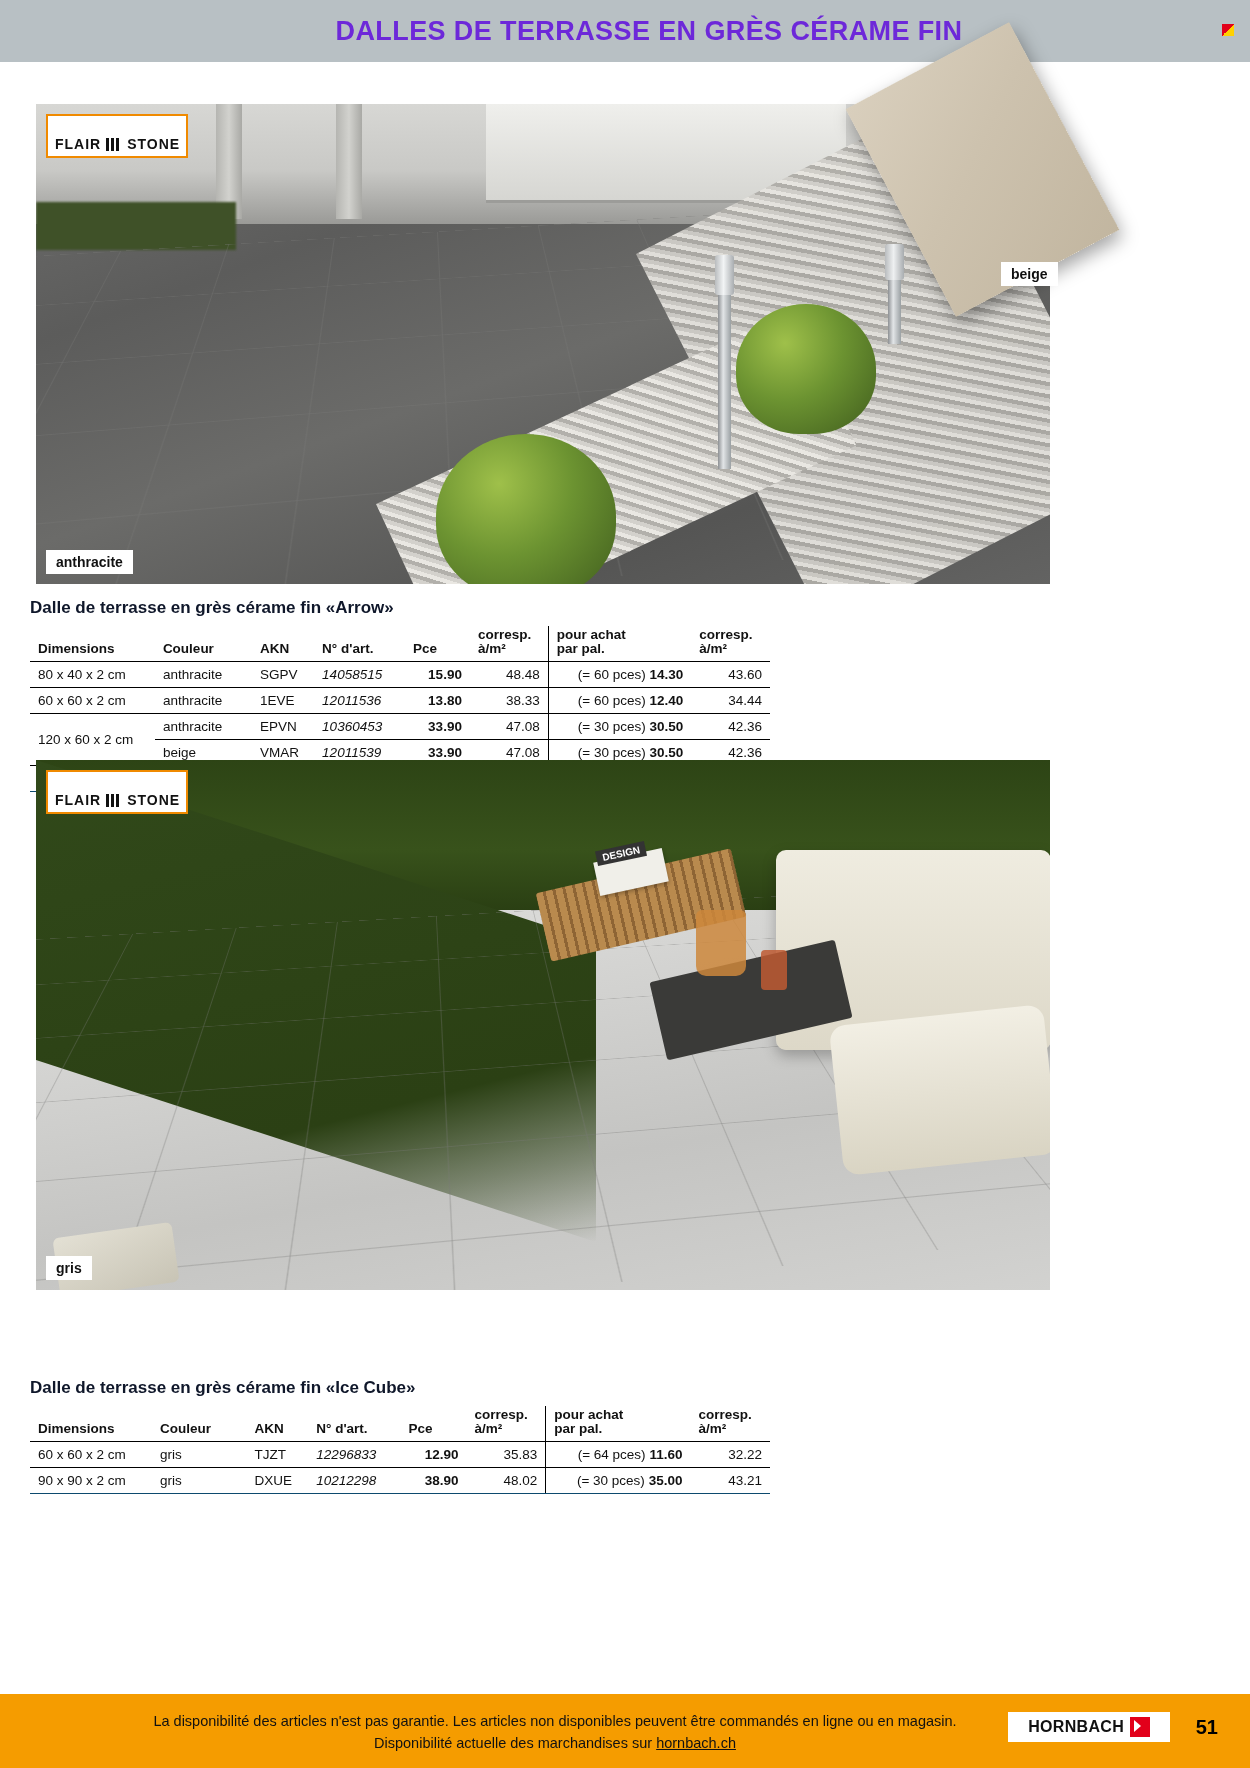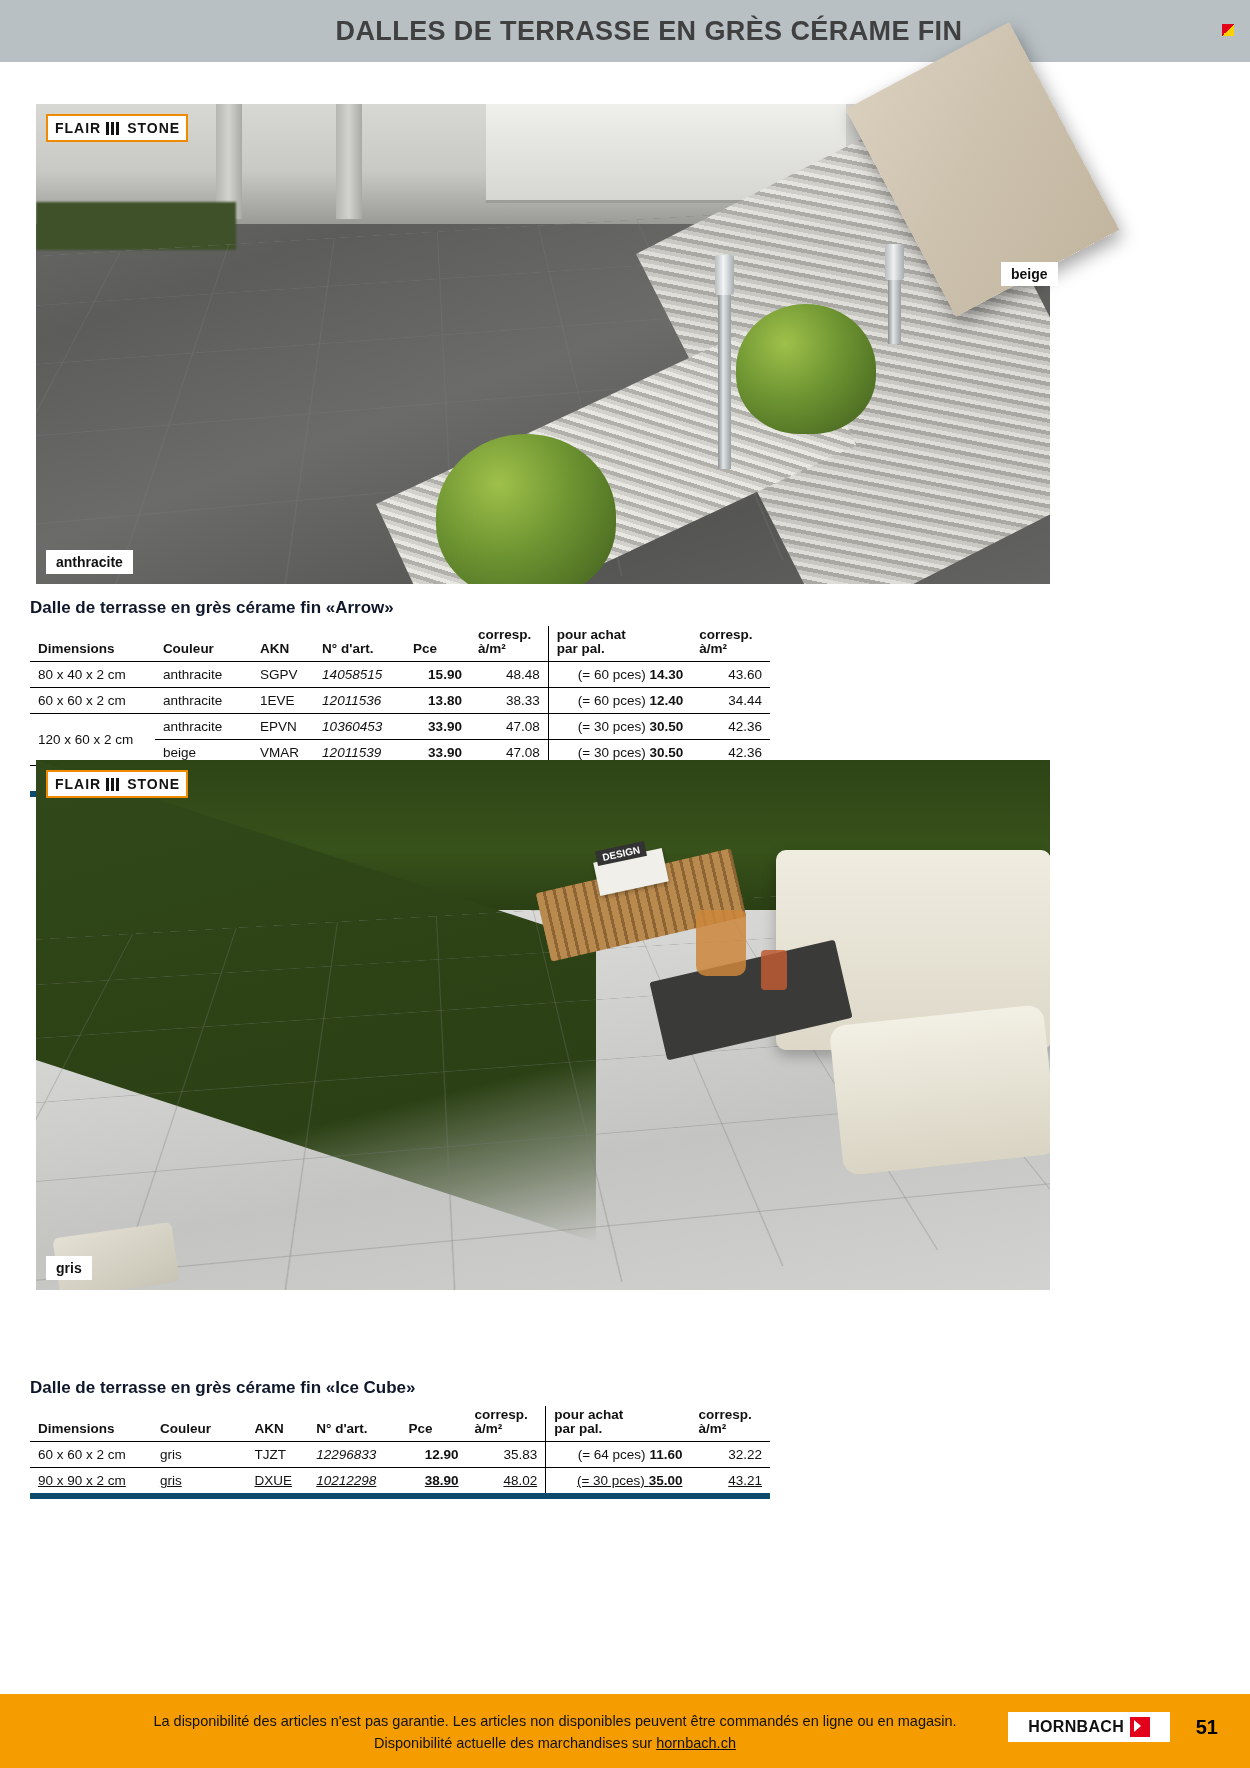--- a/index.html
+++ b/index.html
@@ -25,21 +25,21 @@
     background: #b8c0c4;
   }
   .page-header .title {
     position: absolute;
     left: 0; right: 0;
     top: 16px;
     text-align: center;
     font-size: 27px;
     font-weight: bold;
     letter-spacing: 0.4px;
-    color: #404040;
+    color: #6d28d9;
     padding-left: 48px;
   }
   .corner-mark {
     position: absolute;
     right: 16px;
     top: 24px;
     width: 12px;
     height: 12px;
     background: linear-gradient(135deg,#e2001a 0%, #e2001a 50%, #ffd100 50%, #ffd100 100%);
   }
@@ -207,21 +207,21 @@
     background: linear-gradient(145deg,#d9cfbd 0%, #cdc2ae 45%, #c2b6a0 100%);
     transform: rotate(-28deg);
     box-shadow: 0 8px 18px rgba(0,0,0,0.35);
   }
 
   
   .flair-logo {
     position: absolute;
     background: #ffffff;
     border: 2px solid #f08a00;
-    padding: 4px 6px 4px 7px;
+    padding: 20px 6px 4px 7px;
     display: flex;
     align-items: center;
     gap: 5px;
   }
   .flair-logo .fl-txt {
     font-size: 14px;
     font-weight: bold;
     letter-spacing: 1px;
     color: #111;
   }
@@ -265,21 +265,21 @@
     text-align: left;
     line-height: 1.05;
   }
   table.pricetable td {
     padding: 5px 8px;
     border-top: 1px solid #000;
     vertical-align: middle;
     white-space: nowrap;
   }
   table.pricetable tr.hdr th { border-bottom: 1.5px solid #000; }
-  table.pricetable tr:last-child td { border-bottom: 6px solid #0c4a6e; text-decoration: underline; }
+  table.pricetable tr:last-child td { border-bottom: 1px solid #0c4a6e; }
   .c-dim   { width: 128px; }
   .c-col   { width: 112px; }
   .c-akn   { width: 56px; }
   .c-art   { width: 96px; font-style: italic; }
   .c-pce   { width: 70px; font-weight: bold; text-align: right; }
   .c-corr  { width: 74px; text-align: right; }
   .c-pal   { width: 156px; text-align: right; border-left: 1px solid #000; }
   .c-corr2 { width: 76px; text-align: right; }
   th.c-pce, th.c-corr, th.c-pal, th.c-corr2 { text-align: center; }
   th.c-pal { border-left: 1px solid #000; }

